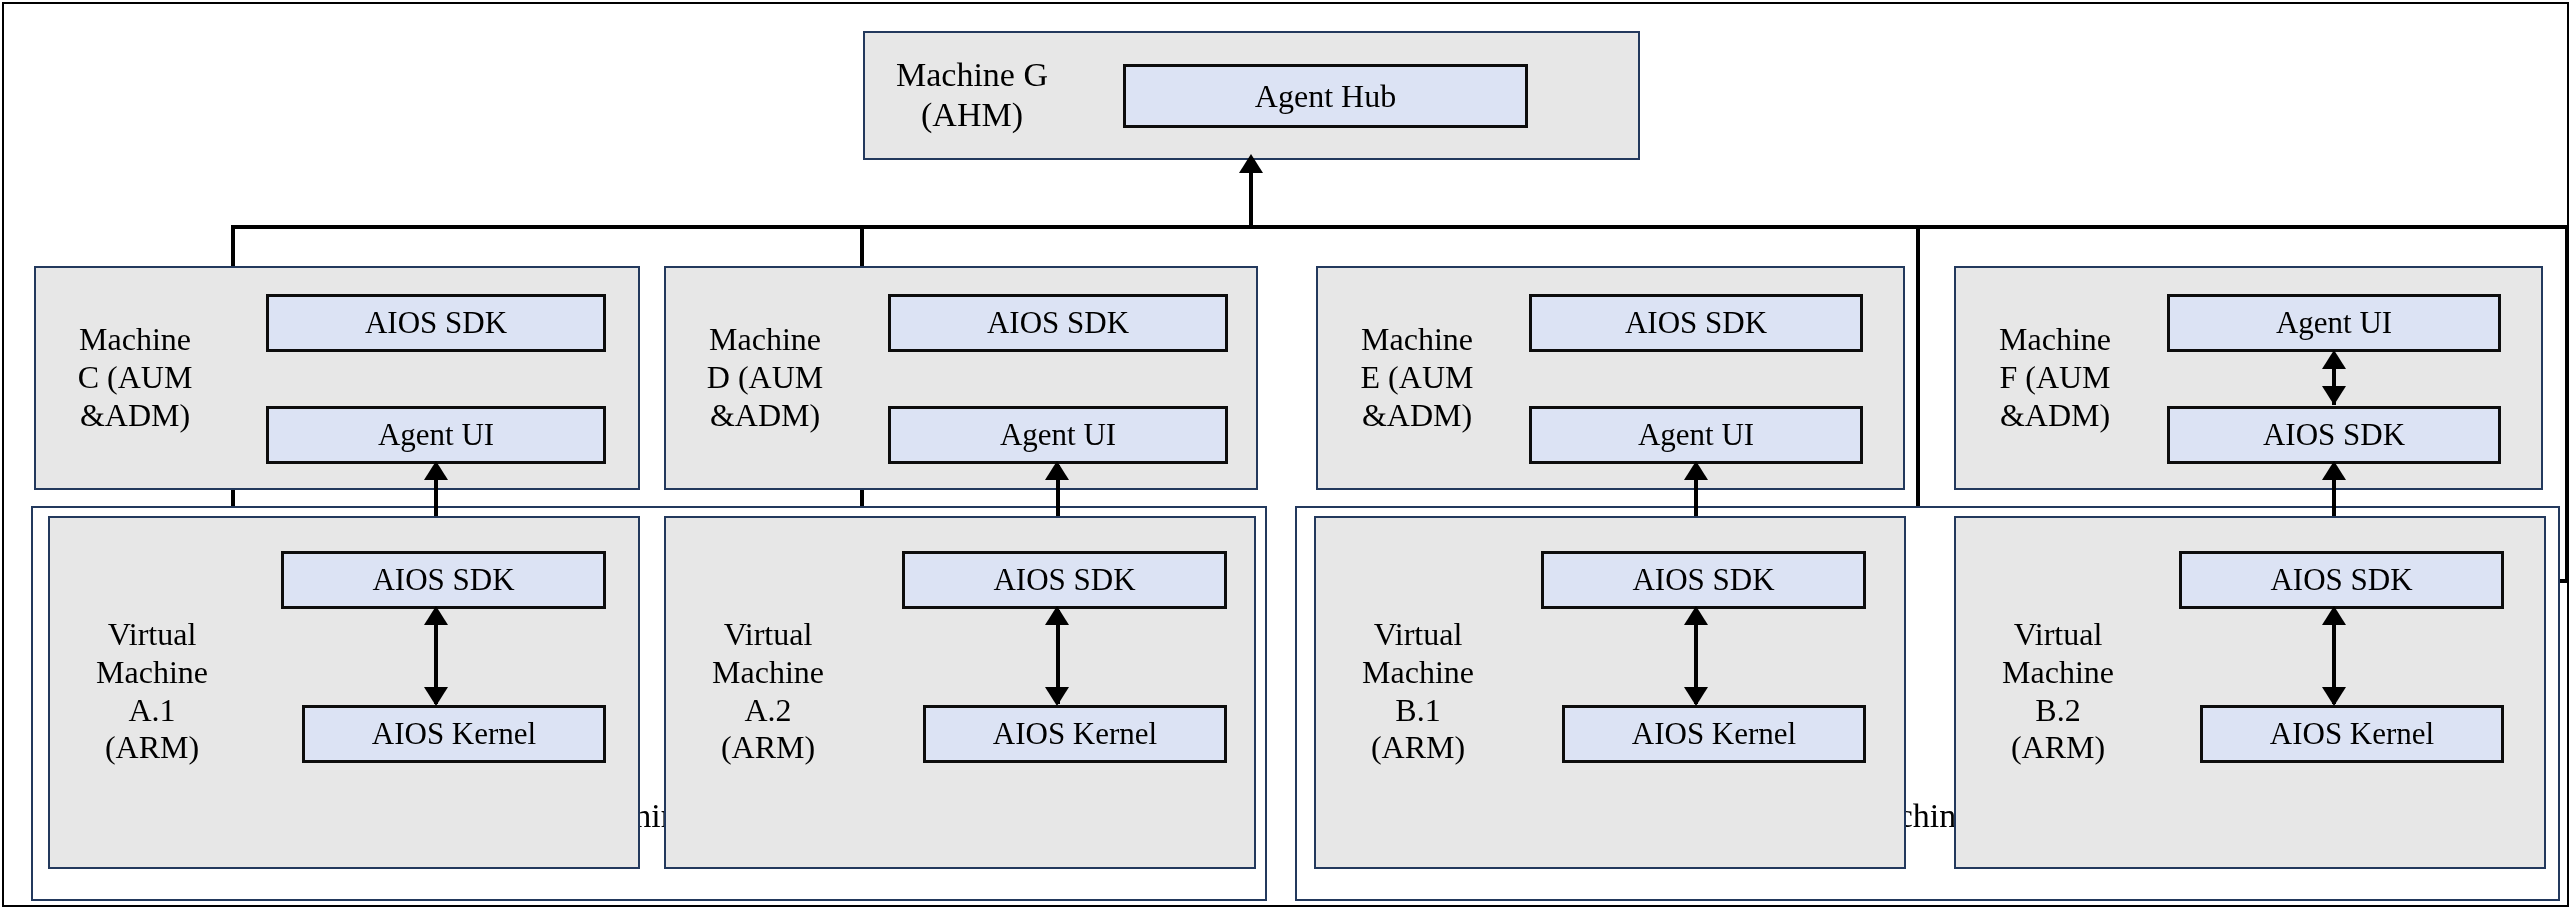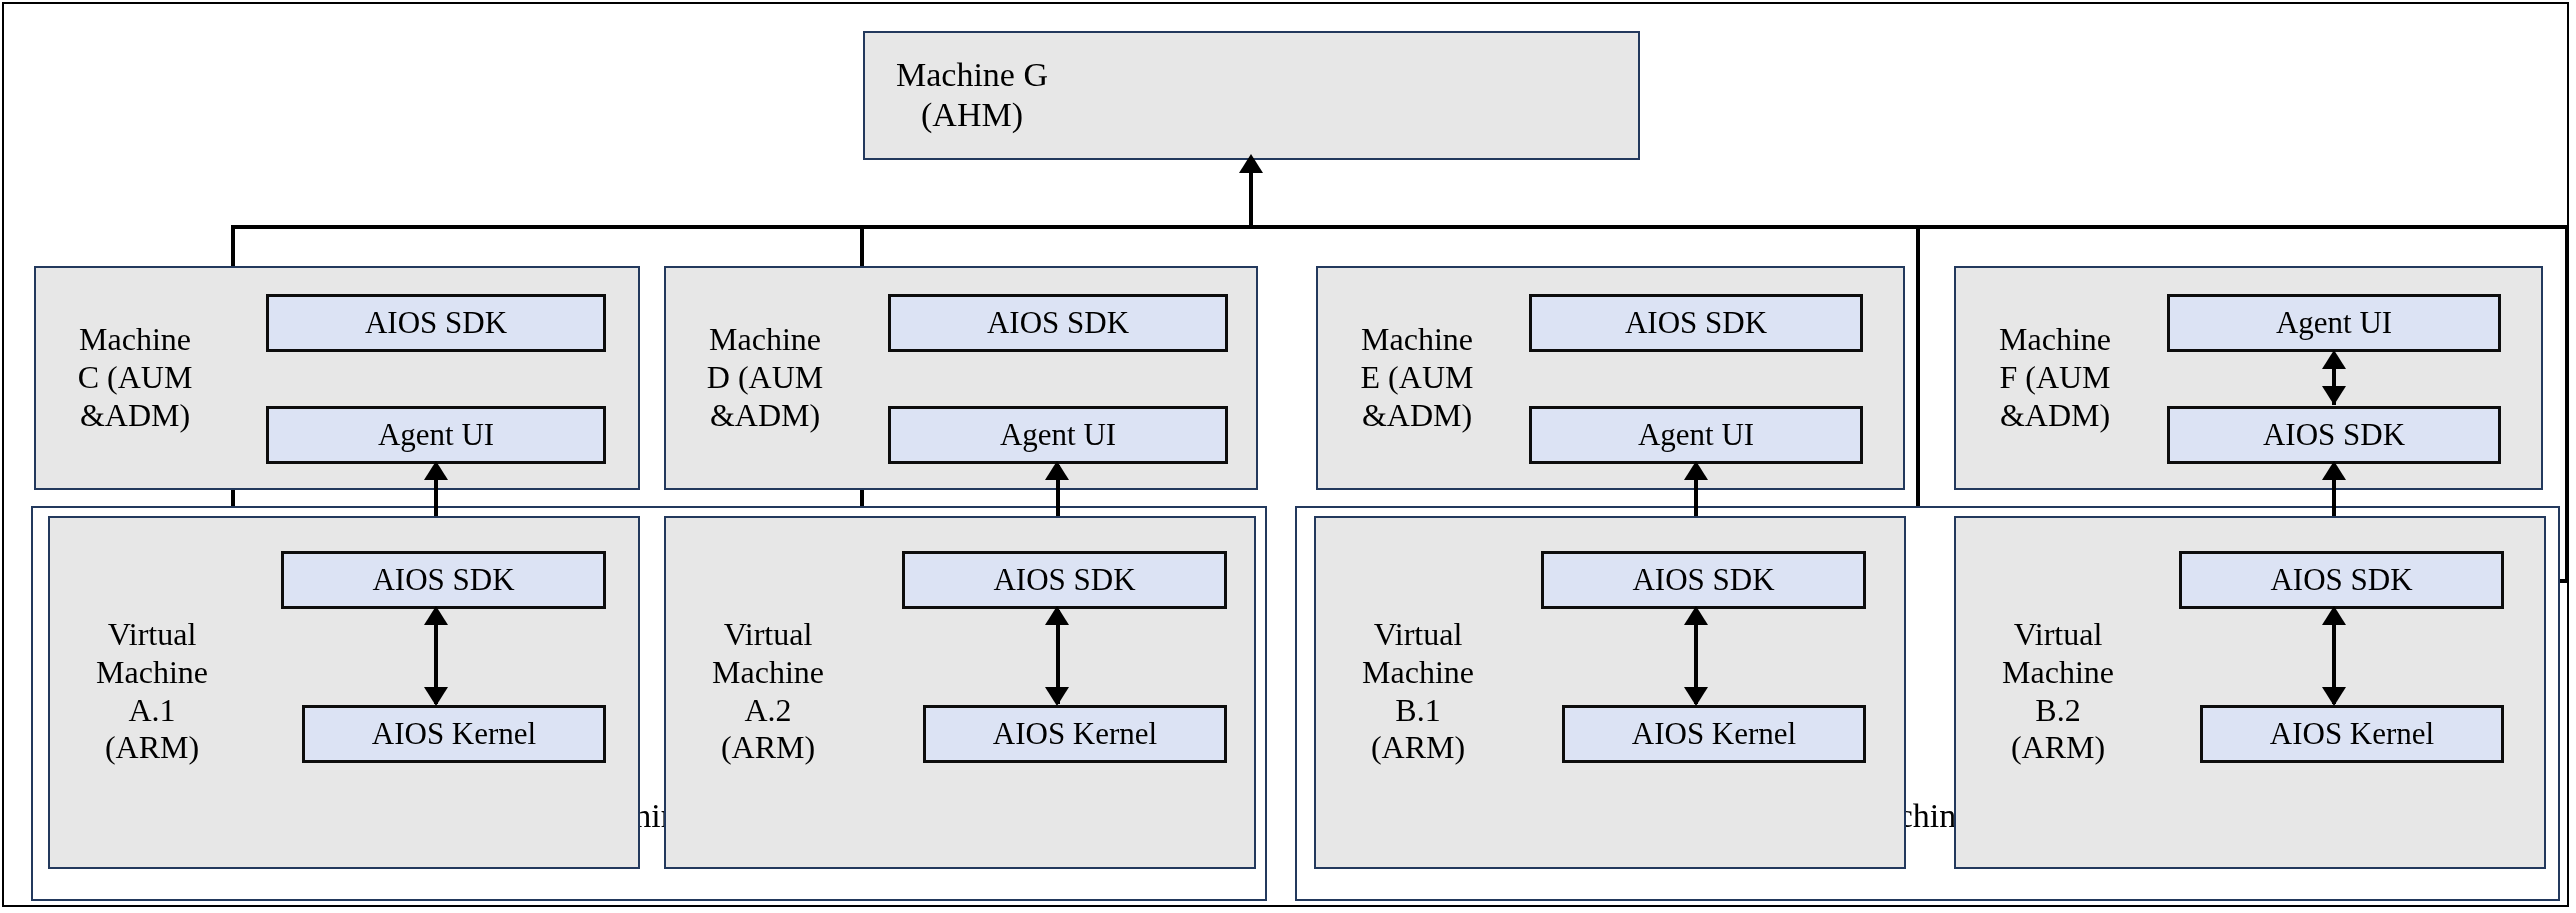--- a/index.html
+++ b/index.html
@@ -111,20 +111,21 @@
 <body>
 
 <div id="stage">
 
   <div class="page-frame"></div>
 
   <div class="machine-panel" style="left:863px; top:31px; width:777px; height:129px;">
   </div>
   <div class="label" style="left:875px; top:36px; width:194px; height:118px; font-size:34px;">Machine G
 (AHM)</div>
+  <div class="component" style="left:1123px; top:64px; width:405px; height:64px; font-size:32px;">Agent Hub</div>
 
   <div class="vline" style="left:1249px; top:160px; height:68px;"></div>
   <div class="arrow-up" style="left:1239px; top:154px;"></div>
 
   <div class="hline" style="left:231px; top:225px; width:2338px;"></div>
 
   <div class="vline" style="left:231px; top:225px; height:358px;"></div>
   <div class="hline" style="left:231px; top:579px; width:44px;"></div>
   <div class="arrow-right" style="left:267px; top:569px;"></div>
 

